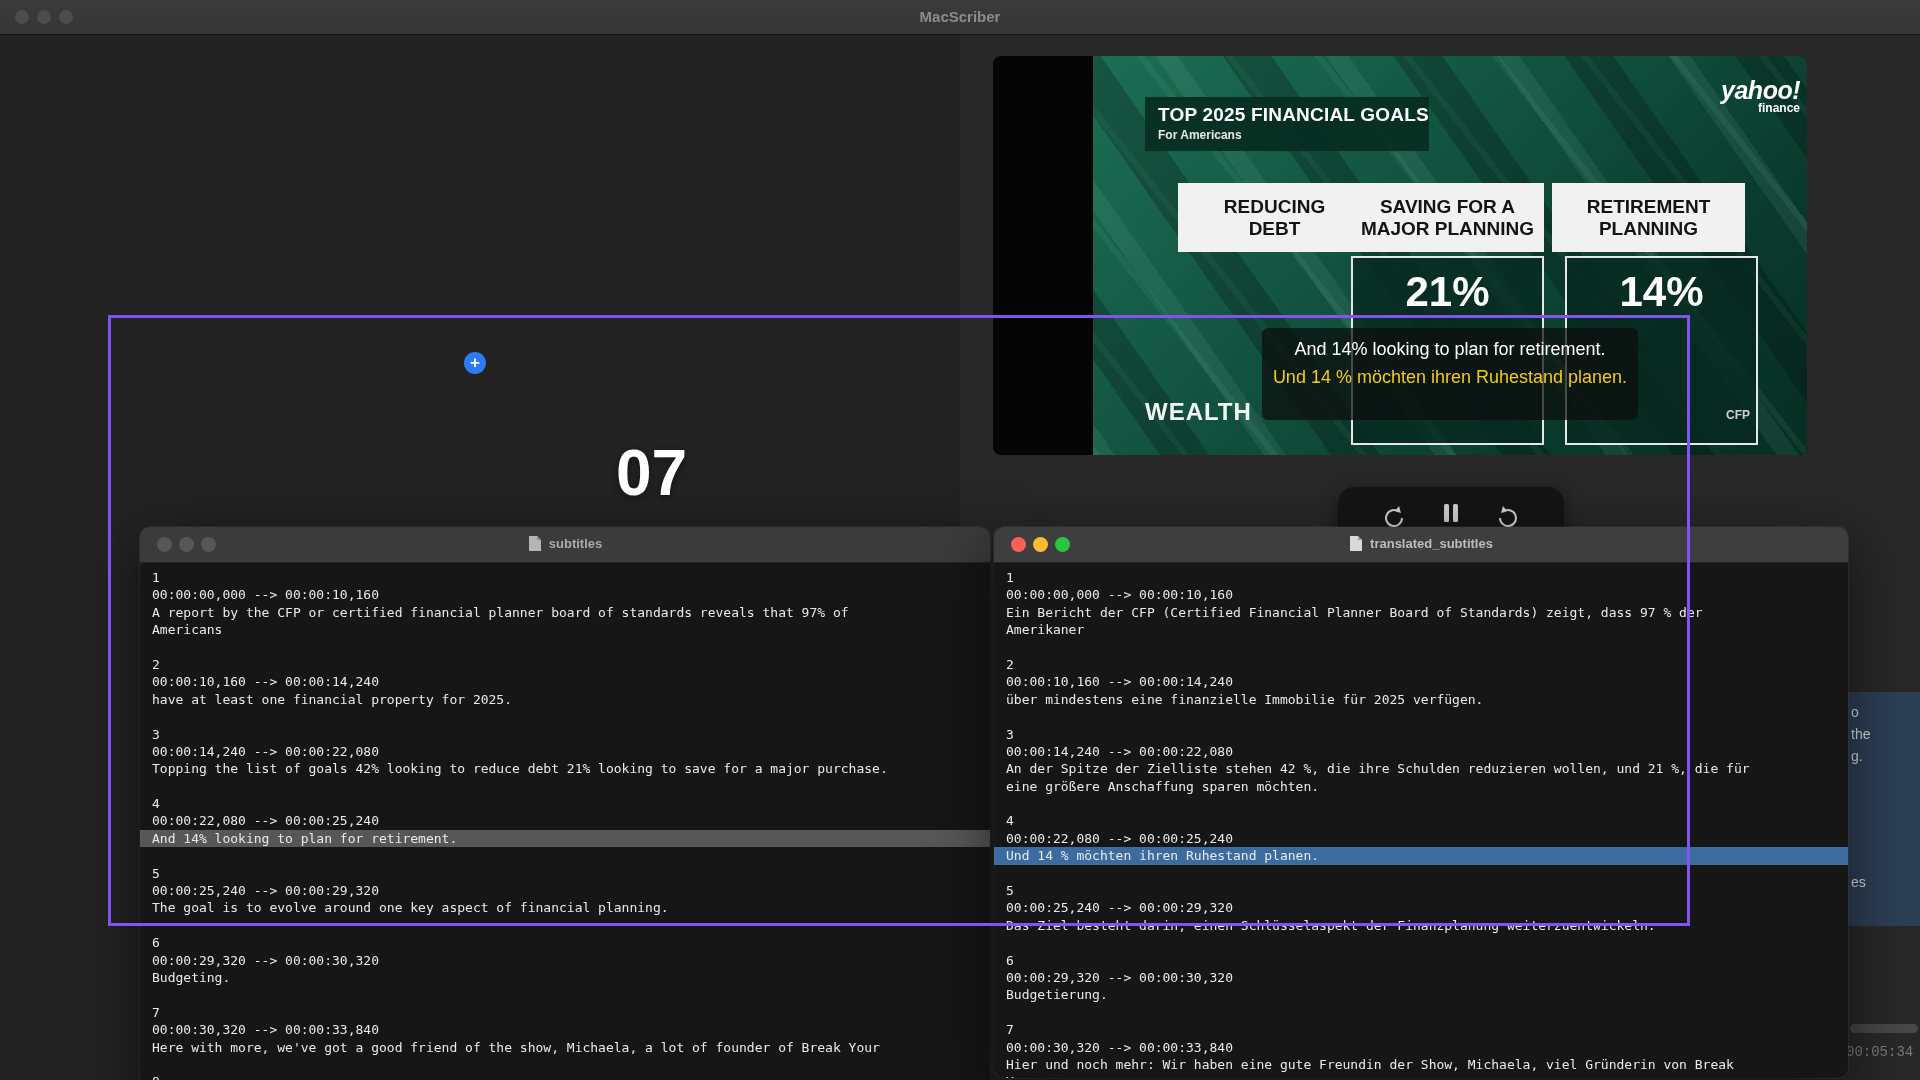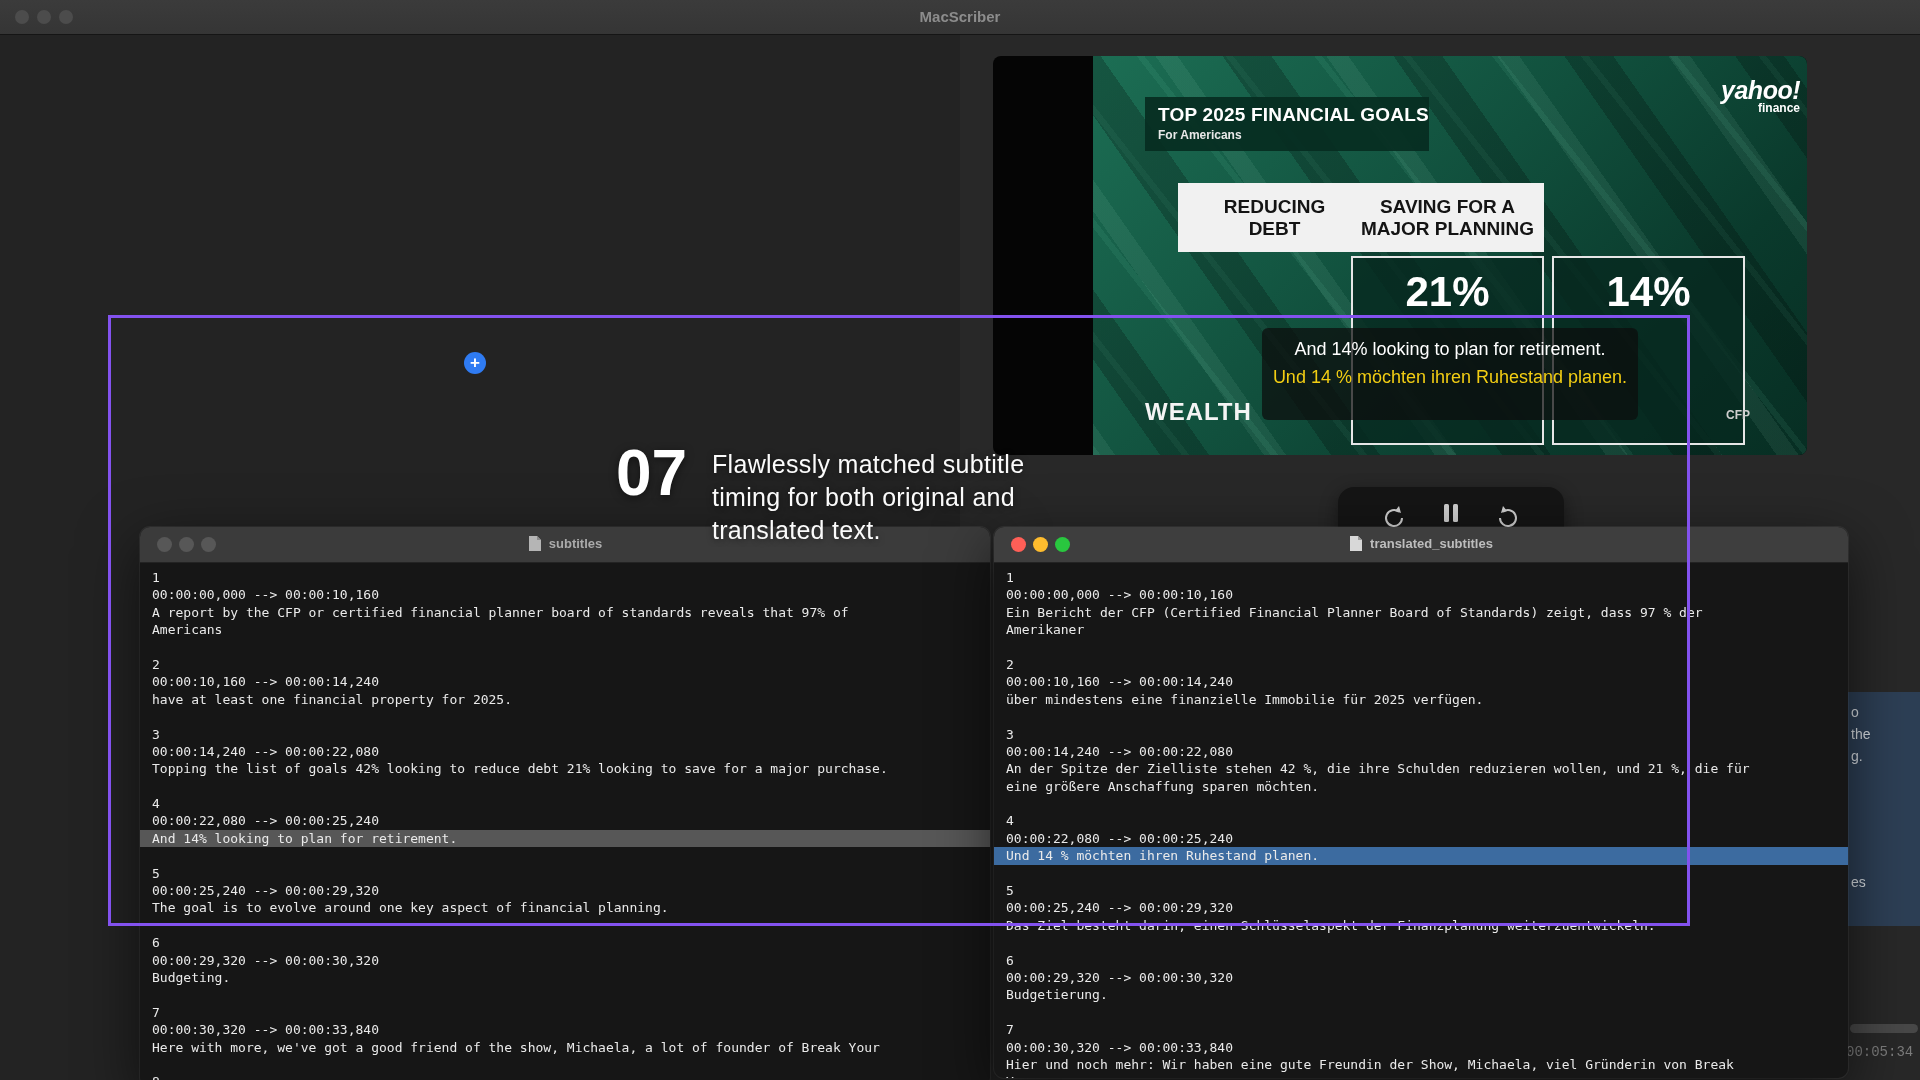--- a/index.html
+++ b/index.html
@@ -218,24 +218,26 @@
       </div>
       <div class="abs brand">
         <div class="brand-main">yahoo!</div>
         <div class="brand-sub">finance</div>
       </div>
 
       <div class="abs goal-col-head" style="left:57px; top:127px;margin-left:28px;">REDUCING
 DEBT</div>
       <div class="abs goal-col-head" style="left:258px; top:127px;">SAVING FOR A
 MAJOR PLANNING</div>
+      <div class="abs goal-col-head" style="left:459px; top:127px;">RETIREMENT
+PLANNING</div>
       <div class="abs goal-col-box" style="left:258px; top:200px;">
           <div class="goal-val">21%</div>
         </div>
-      <div class="abs goal-col-box" style="left:459px; top:200px;">
+      <div class="abs goal-col-box" style="left:472px; top:200px;">
           <div class="goal-val">14%</div>
         </div>
 
       <div class="abs vid-overlay">
         <div class="vid-sub-orig">And 14% looking to plan for retirement.</div>
         <div class="vid-sub-trans">Und 14 % möchten ihren Ruhestand planen.</div>
       </div>
       <div class="abs wealth">WEALTH</div>
       <div class="abs cfp">CFP</div>
     </div>
@@ -299,17 +301,14 @@
             </svg>
           </span>
         <span>translated_subtitles</span>
       </div>
     </div>
     <div class="win-content" id="srt-right"><div class="srt-line">1</div><div class="srt-line">00:00:00,000 --&gt; 00:00:10,160</div><div class="srt-line">Ein Bericht der CFP (Certified Financial Planner Board of Standards) zeigt, dass 97 % der</div><div class="srt-line">Amerikaner</div><div class="srt-line">&nbsp;</div><div class="srt-line">2</div><div class="srt-line">00:00:10,160 --&gt; 00:00:14,240</div><div class="srt-line">über mindestens eine finanzielle Immobilie für 2025 verfügen.</div><div class="srt-line">&nbsp;</div><div class="srt-line">3</div><div class="srt-line">00:00:14,240 --&gt; 00:00:22,080</div><div class="srt-line">An der Spitze der Zielliste stehen 42 %, die ihre Schulden reduzieren wollen, und 21 %, die für</div><div class="srt-line">eine größere Anschaffung sparen möchten.</div><div class="srt-line">&nbsp;</div><div class="srt-line">4</div><div class="srt-line">00:00:22,080 --&gt; 00:00:25,240</div><div class="srt-line hl-right">Und 14 % möchten ihren Ruhestand planen.</div><div class="srt-line">&nbsp;</div><div class="srt-line">5</div><div class="srt-line">00:00:25,240 --&gt; 00:00:29,320</div><div class="srt-line">Das Ziel besteht darin, einen Schlüsselaspekt der Finanzplanung weiterzuentwickeln.</div><div class="srt-line">&nbsp;</div><div class="srt-line">6</div><div class="srt-line">00:00:29,320 --&gt; 00:00:30,320</div><div class="srt-line">Budgetierung.</div><div class="srt-line">&nbsp;</div><div class="srt-line">7</div><div class="srt-line">00:00:30,320 --&gt; 00:00:33,840</div><div class="srt-line">Hier und noch mehr: Wir haben eine gute Freundin der Show, Michaela, viel Gründerin von Break</div><div class="srt-line">Your</div></div>
   </div>
 
   <div class="abs purple-rect"></div>
   <div class="abs ann-num">07</div>
-  <div class="abs ann-text">Flawlessly matched subtitle
-timing for both original and
-translated text.</div>
 
 </div>
 
 </body></html>

